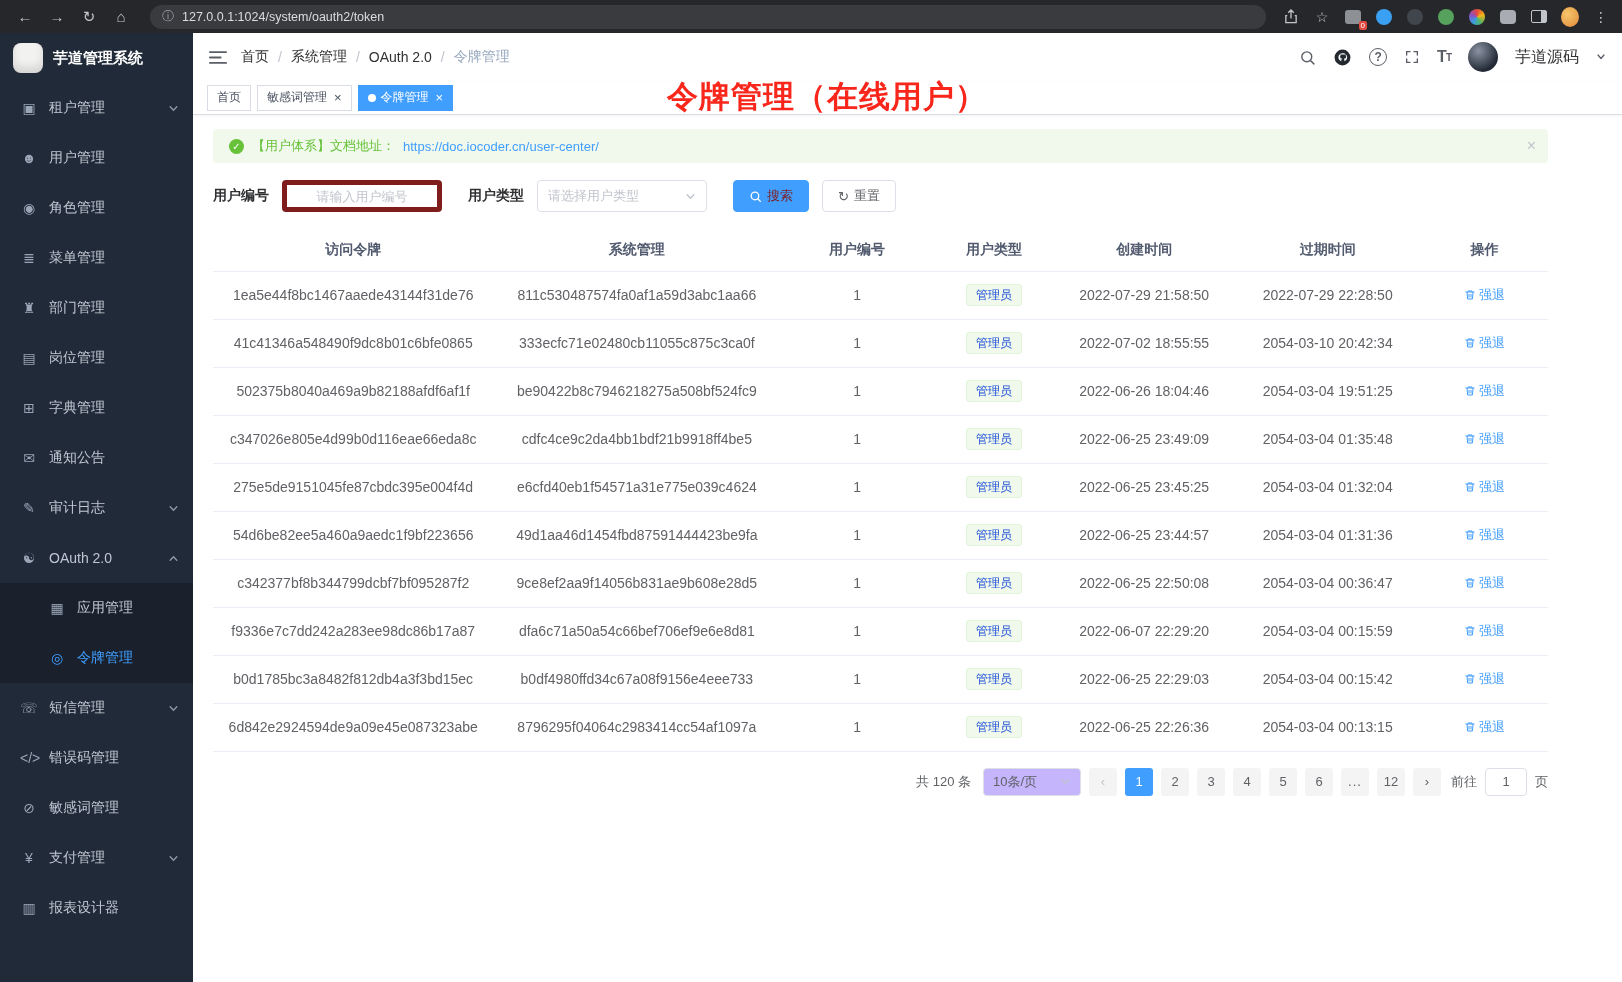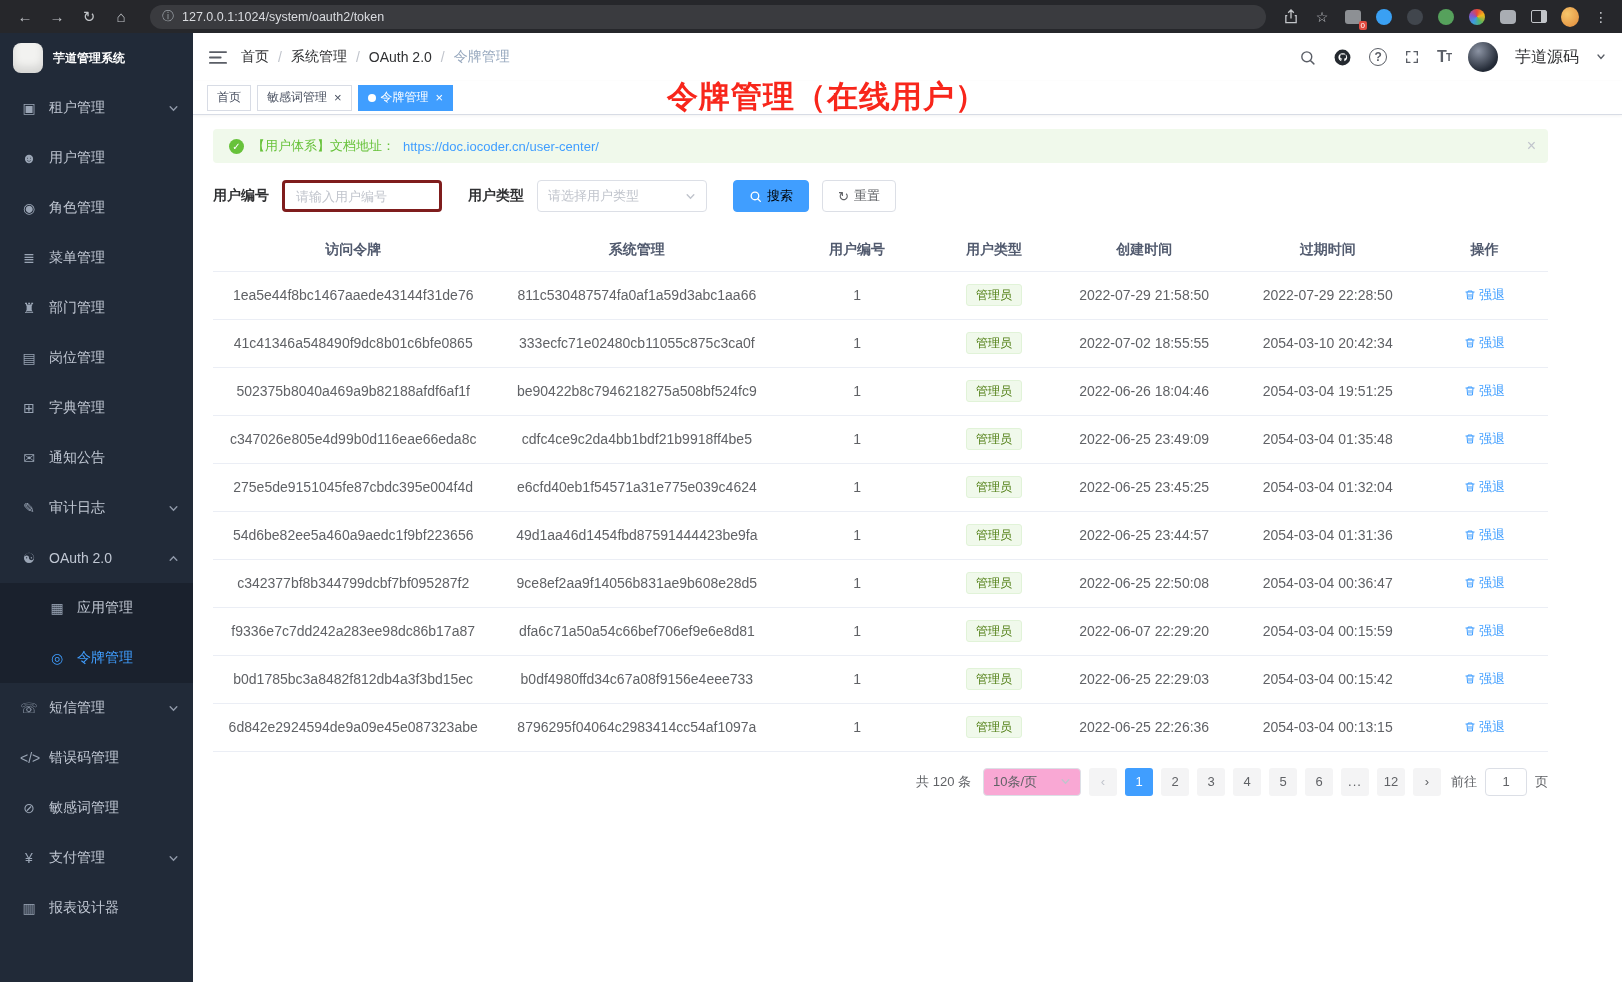--- a/index.html
+++ b/index.html
@@ -18,21 +18,21 @@
   .ext-badge { position:absolute; right:-5px; bottom:-4px; background:#e04a3f; color:#fff; font-size:8px; line-height:9px; padding:0 2px; border-radius:2px; }
   .panel-ico { width:16px; height:13px; border:1.5px solid #c2c5c9; border-radius:2px; position:relative; }
   .panel-ico::after { content:""; position:absolute; top:0; right:0; width:5px; height:100%; background:#c2c5c9; }
   .avatar-emoji { width:20px; height:20px; border-radius:50%; background:radial-gradient(circle at 35% 35%, #f6c66b, #e0893a); }
 
   
   .app { display:flex; height:949px; }
   .sidebar { width:193px; background:#212a38; flex:none; overflow:hidden; }
   .logo-row { height:50px; display:flex; align-items:center; gap:10px; padding:0 13px; cursor:pointer; }
   .logo-img { width:30px; height:30px; border-radius:8px; background:#f2f2f0; box-shadow:inset 0 -6px 8px rgba(0,0,0,.12); }
-  .logo-text { color:#fff; font-weight:700; font-size:12px; white-space:nowrap; }
+  .logo-text { color:#fff; font-weight:700; font-size:15px; white-space:nowrap; }
   .menu-item { height:50px; display:flex; align-items:center; padding:0 14px 0 20px; color:#c0c7d3; font-size:14px; cursor:pointer; }
   .menu-item .mi-icon { width:18px; margin-right:11px; font-size:14px; color:#9aa5b5; text-align:center; flex:none; }
   .menu-item .mi-label { flex:1; white-space:nowrap; }
   .menu-item .mi-chev { display:flex; }
   .menu-item.sub { padding-left:48px; background:#1a212d; }
   .menu-item.active, .menu-item.active .mi-icon { color:#409eff; }
 
   .main { flex:1; display:flex; flex-direction:column; background:#fff; min-width:0; }
 
   
@@ -60,39 +60,39 @@
   
   .content { padding:14px 74px 0 20px; position:relative; }
   .alert { height:34px; background:#f0f9eb; border-radius:4px; display:flex; align-items:center; padding:0 16px; font-size:13px; color:#67c23a; gap:8px; position:relative; }
   .alert-check { width:15px; height:15px; border-radius:50%; background:#67c23a; color:#fff; font-size:10px; display:flex; align-items:center; justify-content:center; flex:none; }
   .alert-text { font-weight:400; }
   .alert-link { color:#409eff; text-decoration:none; cursor:pointer; }
   .alert-close { position:absolute; right:12px; color:#c0c4cc; font-size:16px; cursor:pointer; line-height:1; }
 
   .filter { display:flex; align-items:center; margin-top:17px; font-size:14px; }
   .filter .f-label { font-weight:700; color:#303133; margin-right:13px; white-space:nowrap; }
-  .f-input { width:160px; height:32px; border:3px solid #7f1d1d; border-radius:4px; padding:0 11px; font-size:13px; color:#606266; outline:none; font-family:inherit; }
+  .f-input { width:160px; height:32px; border:5px solid #7f1d1d; border-radius:4px; padding:0 11px; font-size:13px; color:#606266; outline:none; font-family:inherit;text-align:center; }
   .f-input::placeholder { color:#c0c4cc; }
   .gap-left { margin-left:26px; }
   .f-select { width:170px; height:32px; border:1px solid #dcdfe6; border-radius:4px; display:flex; align-items:center; justify-content:space-between; padding:0 10px; color:#c0c4cc; font-size:13px; cursor:pointer; background:#fff; }
   .btn { height:32px; border-radius:4px; display:inline-flex; align-items:center; gap:5px; font-size:13px; padding:0 15px; border:1px solid #dcdfe6; background:#fff; color:#606266; cursor:pointer; font-family:inherit; }
   .btn .btn-ico { display:flex; font-size:13px; }
-  .btn.primary { background:#409eff; border-color:#409eff; color:#000000; margin-left:26px; margin-right:13px; }
+  .btn.primary { background:#409eff; border-color:#409eff; color:#7f1d1d; margin-left:26px; margin-right:13px; }
 
   .table-wrap { margin-top:17px; }
   table { width:100%; border-collapse:collapse; font-size:14px; table-layout:fixed; }
   th, td { text-align:center; border-bottom:1px solid #ebeef5; color:#606266; overflow:hidden; white-space:nowrap; }
   th { height:42px; font-weight:700; color:#515a6e; background:#fff; }
   td { height:48px; }
-  .badge { display:inline-block; background:#f0f9eb; color:#4d7c0f; border:1px solid #e1f3d8; border-radius:3px; padding:2px 9px; font-size:12px; line-height:16px; }
+  .badge { display:inline-block; background:#f0f9eb; color:#1d4ed8; border:1px solid #e1f3d8; border-radius:3px; padding:2px 9px; font-size:12px; line-height:16px; }
   .action-link { color:#409eff; font-size:13px; display:inline-flex; align-items:center; gap:3px; cursor:pointer; text-decoration:none; }
 
   .pagination { display:flex; align-items:center; justify-content:flex-end; gap:8px; margin-top:16px; font-size:13px; color:#606266; padding-bottom:24px; }
   .pg-total { margin-right:4px; }
-  .pg-size { width:98px; height:28px; border:1px solid #dcdfe6; border-radius:4px; display:flex; align-items:center; justify-content:space-between; padding:0 9px; color:#606266; cursor:pointer; background:#f9a8d4; }
+  .pg-size { width:98px; height:28px; border:1px solid #dcdfe6; border-radius:4px; display:flex; align-items:center; justify-content:space-between; padding:0 9px; color:#606266; cursor:pointer; background:#c4b5fd; }
   .pg-btn { min-width:28px; height:28px; border:none; background:#f4f4f5; border-radius:3px; color:#606266; font-size:13px; cursor:pointer; font-family:inherit; }
   .pg-btn.active { background:#409eff; color:#fff; }
   .pg-btn.disabled { color:#c0c4cc; cursor:default; }
   .pg-ellipsis { min-width:28px; height:28px; background:#f4f4f5; border-radius:3px; display:inline-flex; align-items:center; justify-content:center; letter-spacing:1px; cursor:pointer; }
   .pg-goto { margin-left:2px; }
   .pg-input { width:42px; height:28px; border:1px solid #dcdfe6; border-radius:4px; text-align:center; font-size:13px; color:#606266; outline:none; font-family:inherit; }
 
   .overlay-title { position:absolute; top:76px; left:667px; font-size:31px; font-weight:700; color:#f8261b; letter-spacing:1px; z-index:20; white-space:nowrap; }
 </style>
 </head>

